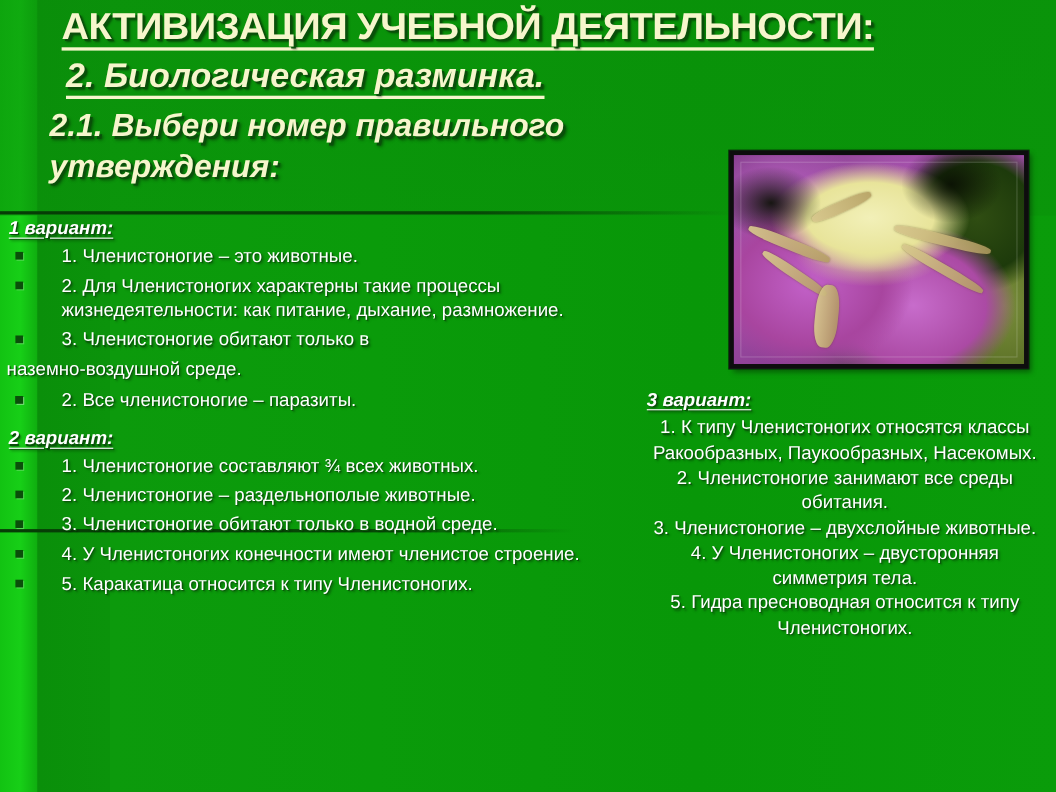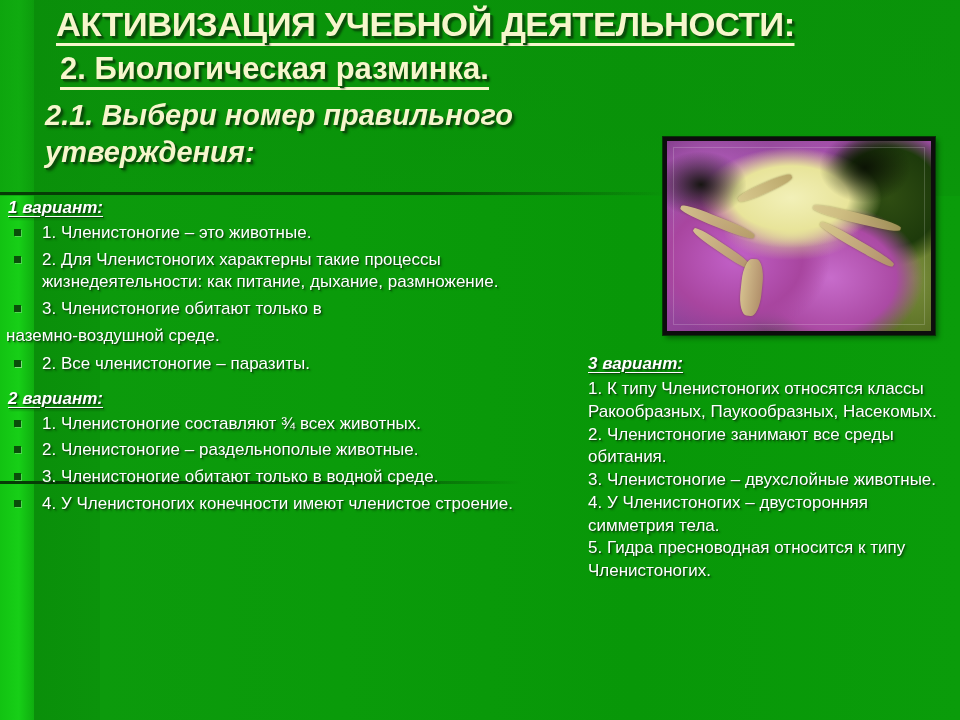--- a/index.html
+++ b/index.html
@@ -85,20 +85,21 @@
     margin: 6px 0 0 60px;
     font-size: 31px;
     font-weight: bold;
     color: #f6f6cc;
     line-height: 1.1;
     text-shadow: 2px 2px 0 #0a4f0a, 3px 3px 2px rgba(0,0,0,.45);
     border-bottom: 3px solid #f6f6cc;
     display: inline-block;
     padding-bottom: 1px;
     white-space: nowrap;
+    font-style: italic;
   }
   .title-sub2 {
     margin: 7px 0 0 45px;
     font-size: 29px;
     font-weight: bold;
     font-style: italic;
     color: #f6f6cc;
     line-height: 1.28;
     width: 620px;
     text-shadow: 2px 2px 0 #0a4f0a, 3px 3px 3px rgba(0,0,0,.45);
@@ -174,21 +175,21 @@
     list-style: none;
     margin: 0;
     padding: 0;
   }
   ul.stmts li {
     position: relative;
     font-size: 17px;
     color: #ffffff;
     line-height: 1.29;
     margin: 0 0 5px 0;
-    padding-left: 42px;
+    padding-left: 56px;
     text-shadow: 1px 1px 0 #0a5a0a, 2px 2px 2px rgba(0,0,0,.35);
   }
   ul.stmts li .bullet {
     position: absolute;
     left: 14px;
     top: 7px;
     width: 7px; height: 7px;
     background: #0a4f0a;
     box-shadow: 1px 1px 0 rgba(255,255,255,.25);
   }
@@ -205,20 +206,21 @@
     list-style: none;
     margin: 0;
     padding: 0;
   }
   .plain-list li {
     font-size: 17px;
     color: #ffffff;
     line-height: 1.34;
     margin: 0;
     text-shadow: 1px 1px 0 #0a5a0a, 2px 2px 2px rgba(0,0,0,.35);
+    text-align: center;
   }
 
   .gap-1 { height: 9px; }
 </style>
 </head>
 <body>
 
 <div class="slide">
 
   <div class="bg-stripe-left"></div>
@@ -294,20 +296,24 @@
         <span>2. Членистоногие – раздельнополые животные.</span>
       </li>
       <li>
         <span class="bullet"></span>
         <span>3. Членистоногие обитают только в водной среде.</span>
       </li>
       <li>
         <span class="bullet"></span>
         <span>4. У Членистоногих конечности имеют членистое строение.</span>
       </li>
+      <li>
+        <span class="bullet"></span>
+        <span>5. Каракатица относится к типу Членистоногих.</span>
+      </li>
     </ul>
   </div>
 
   <div class="col-right">
     <div class="var-head">3 вариант:</div>
 
     <ul class="plain-list">
       <li>1. К типу Членистоногих относятся классы Ракообразных, Паукообразных, Насекомых.</li>
       <li>2. Членистоногие занимают все среды обитания.</li>
       <li>3. Членистоногие – двухслойные животные.</li>

